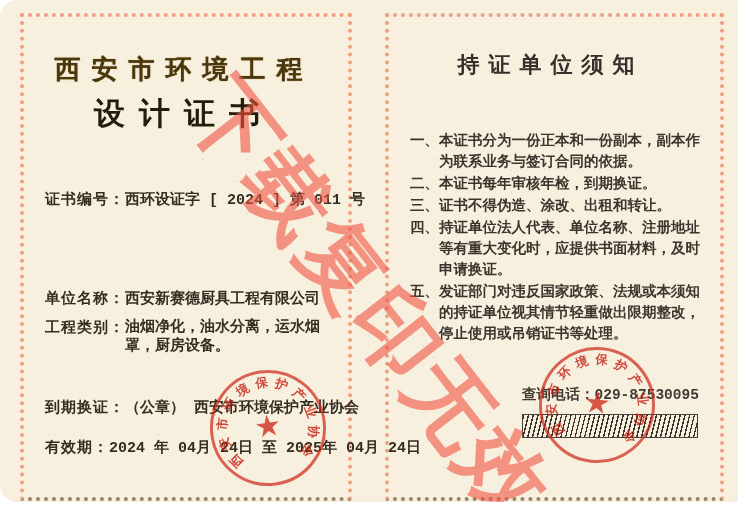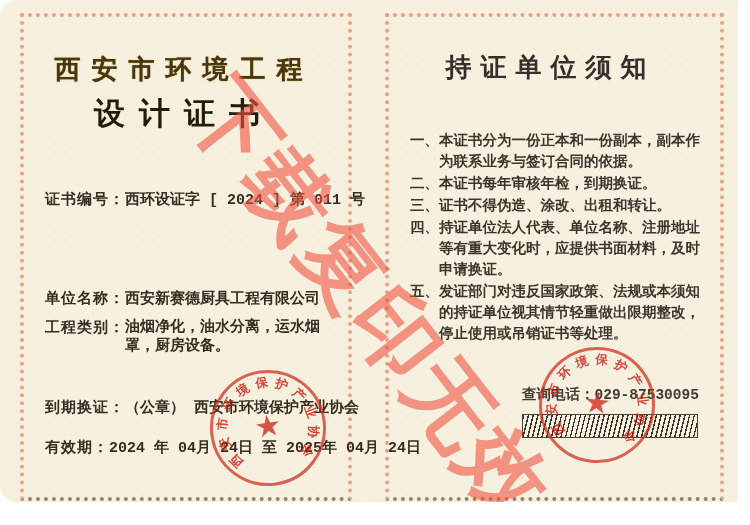--- a/index.html
+++ b/index.html
@@ -22,21 +22,21 @@
       font-size:15px;font-weight:600;letter-spacing:4px;color:#3c342a;}
 
   .field-row{position:absolute;left:45px;font-size:15px;font-weight:700;color:#342d21;
       white-space:nowrap;}
   .field-row .lbl{letter-spacing:1px;}
   .field-row .val{font-weight:600;}
   .field-row .val.wrap{display:inline-block;white-space:normal;width:218px;vertical-align:top;line-height:19px;}
   .gap{display:inline-block;width:14px;}
 
   .right-title{position:absolute;left:385px;top:50px;width:331px;text-align:center;
-      font-size:26px;font-weight:700;letter-spacing:9px;color:#36302a;}
+      font-size:22px;font-weight:700;letter-spacing:9px;color:#36302a;}
   .notices{position:absolute;left:410px;top:131px;width:292px;font-size:14.5px;
       color:#3b352d;font-weight:600;line-height:21px;}
   .notice{display:flex;margin:0 0 1px 0;}
   .notice .num{flex:0 0 27px;}
   .notice .txt{flex:1;}
 
   .phone-row{position:absolute;left:522px;top:385px;font-size:14.5px;font-weight:700;
       color:#3f3a33;white-space:nowrap;}
   .barcode{position:absolute;left:522px;top:414px;width:176px;height:24px;
       border:1px solid #4a453c;background:

